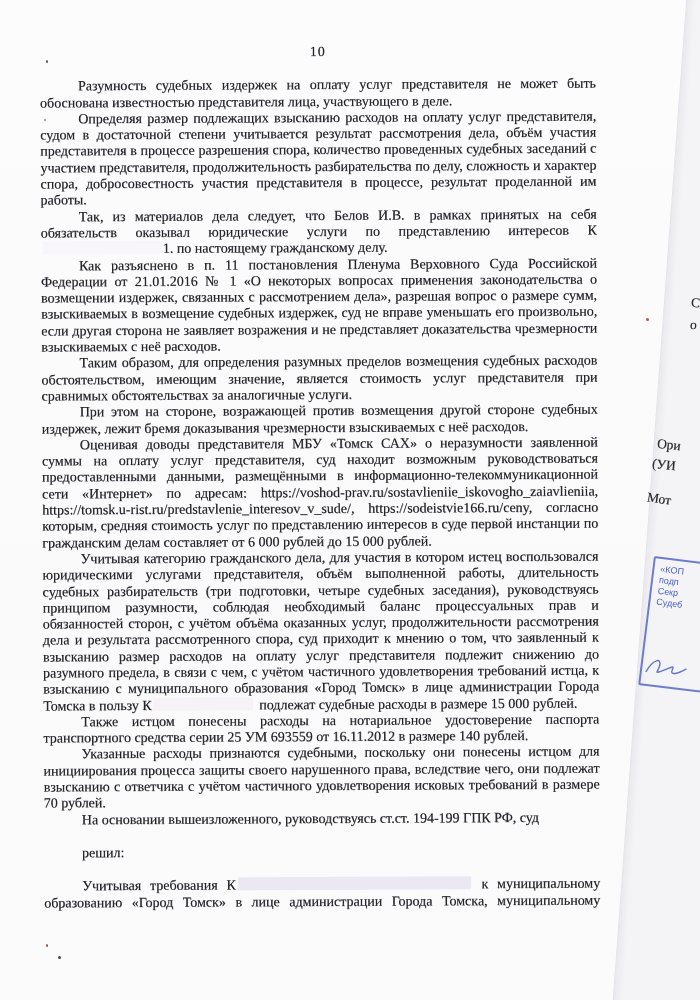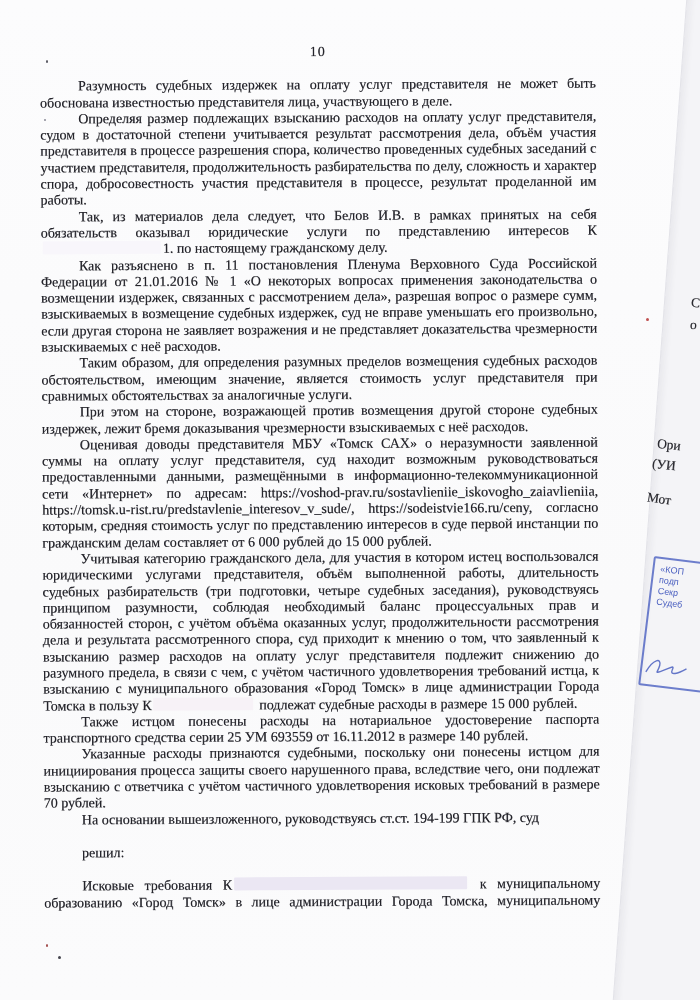--- a/index.html
+++ b/index.html
@@ -90,21 +90,21 @@
     <p><span>Учитывая категорию гражданского дела, для участия в котором истец воспользовался юридическими услугами представителя, объём выполненной работы, длительность судебных разбирательств (три подготовки, четыре судебных заседания), руководствуясь принципом разумности, соблюдая необходимый баланс процессуальных прав и обязанностей сторон, с учётом объёма оказанных услуг, продолжительности рассмотрения дела и результата рассмотренного спора, суд приходит к мнению о том, что заявленный к взысканию размер расходов на оплату услуг представителя подлежит снижению до разумного предела, в связи с чем, с учётом частичного удовлетворения требований истца, к взысканию с муниципального образования «Город Томск» в лице администрации Города Томска в пользу К</span><span class="redact" style="width: 100px; background: rgb(247, 242, 247);"></span><span> подлежат судебные расходы в размере 15 000 рублей.</span></p>
 
     <p>Также истцом понесены расходы на нотариальное удостоверение паспорта транспортного средства серии 25 УМ 693559 от 16.11.2012 в размере 140 рублей.</p>
     <p>Указанные расходы признаются судебными, поскольку они понесены истцом для инициирования процесса защиты своего нарушенного права, вследствие чего, они подлежат взысканию с ответчика с учётом частичного удовлетворения исковых требований в размере 70 рублей.</p>
     <p>На основании вышеизложенного, руководствуясь ст.ст. 194-199 ГПК РФ, суд</p>
 
     <div class="spacer"></div>
     <p class="resolution">решил:</p>
     <div class="spacer"></div>
 
-    <p class="force-justify"><span>Исковые требования К</span><span class="redact" style="width: 233px; background: rgb(235, 231, 243);"></span><span> к муниципальному образованию «Город Томск» в лице администрации Города Томска, муниципальному</span></p>
+    <p class="force-justify"><span>Учитывая требования К</span><span class="redact" style="width: 233px; background: rgb(235, 231, 243);"></span><span> к муниципальному образованию «Город Томск» в лице администрации Города Томска, муниципальному</span></p>
   </div>
 
   <div class="frag frag-c">С</div>
   <div class="frag frag-o">о</div>
   <div class="frag frag-ori">Ори</div>
   <div class="frag frag-uid">(УИ</div>
   <div class="frag frag-mot">Мот</div>
 
   <div class="stamp">
     <div class="sline">«КОП</div>

